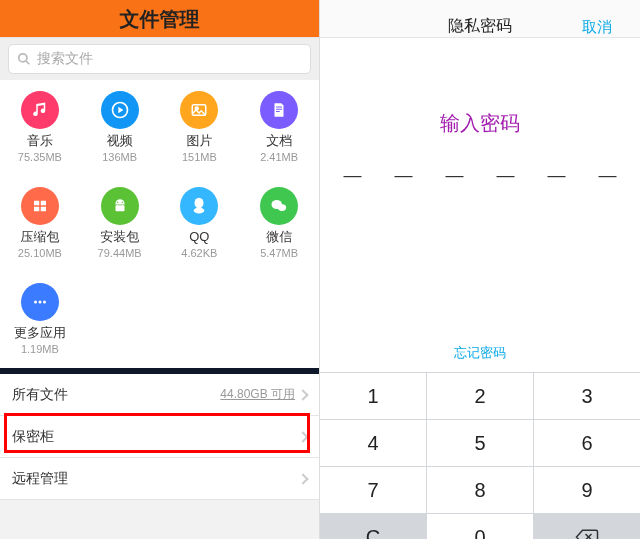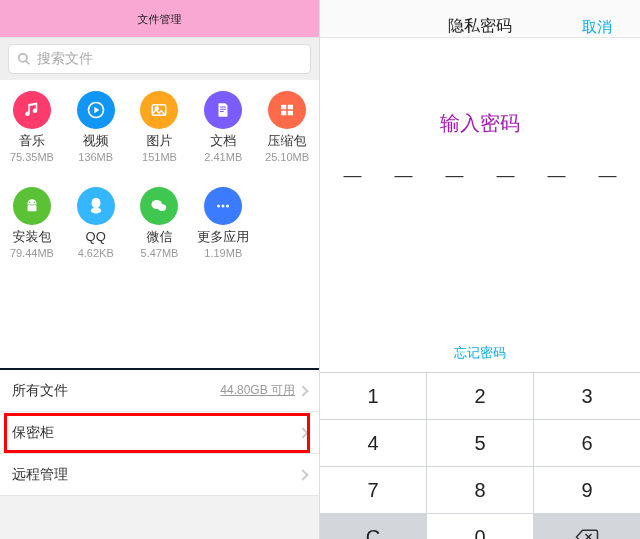--- a/index.html
+++ b/index.html
@@ -14,49 +14,50 @@
     height: 539px;
     position: relative;
     background: #f2f2f2;
   }
   .left { width: 320px; border-right: 1px solid #ddd; }
   .right { width: 320px; }
 
   
   .l-header {
     height: 38px;
-    background: #f9a8d4;
+    background: #f97316;
     text-align: center;
     line-height: 38px;
-    font-size: 11px;
+    font-size: 20px;
     color: #222;
     border-bottom: 1px solid #e5e5e5;
+    font-weight: bold;
   }
   .search-row {
     padding: 6px 8px;
     background: #efefef;
   }
   .search-box {
     background: #fff;
     border: 1px solid #ddd;
     border-radius: 5px;
     height: 30px;
     display: flex;
     align-items: center;
     padding: 4px 8px;
     color: #aaa;
     font-size: 14px;
   }
   .search-box svg { margin-right: 6px; flex-shrink:0; }
   .grid {
     background: #fff;
     display: grid;
-    grid-template-columns: repeat(5, 1fr);
+    grid-template-columns: repeat(4, 1fr);
     grid-template-rows: repeat(3, 96px);
-    border-bottom: 2px solid #0f172a;
+    border-bottom: 6px solid #0f172a;
   }
   .cell {
     display: flex;
     flex-direction: column;
     align-items: center;
     justify-content: center;
   }
   .cell .ico {
     width: 38px; height: 38px; border-radius: 50%;
     display: flex; align-items: center; justify-content: center;

